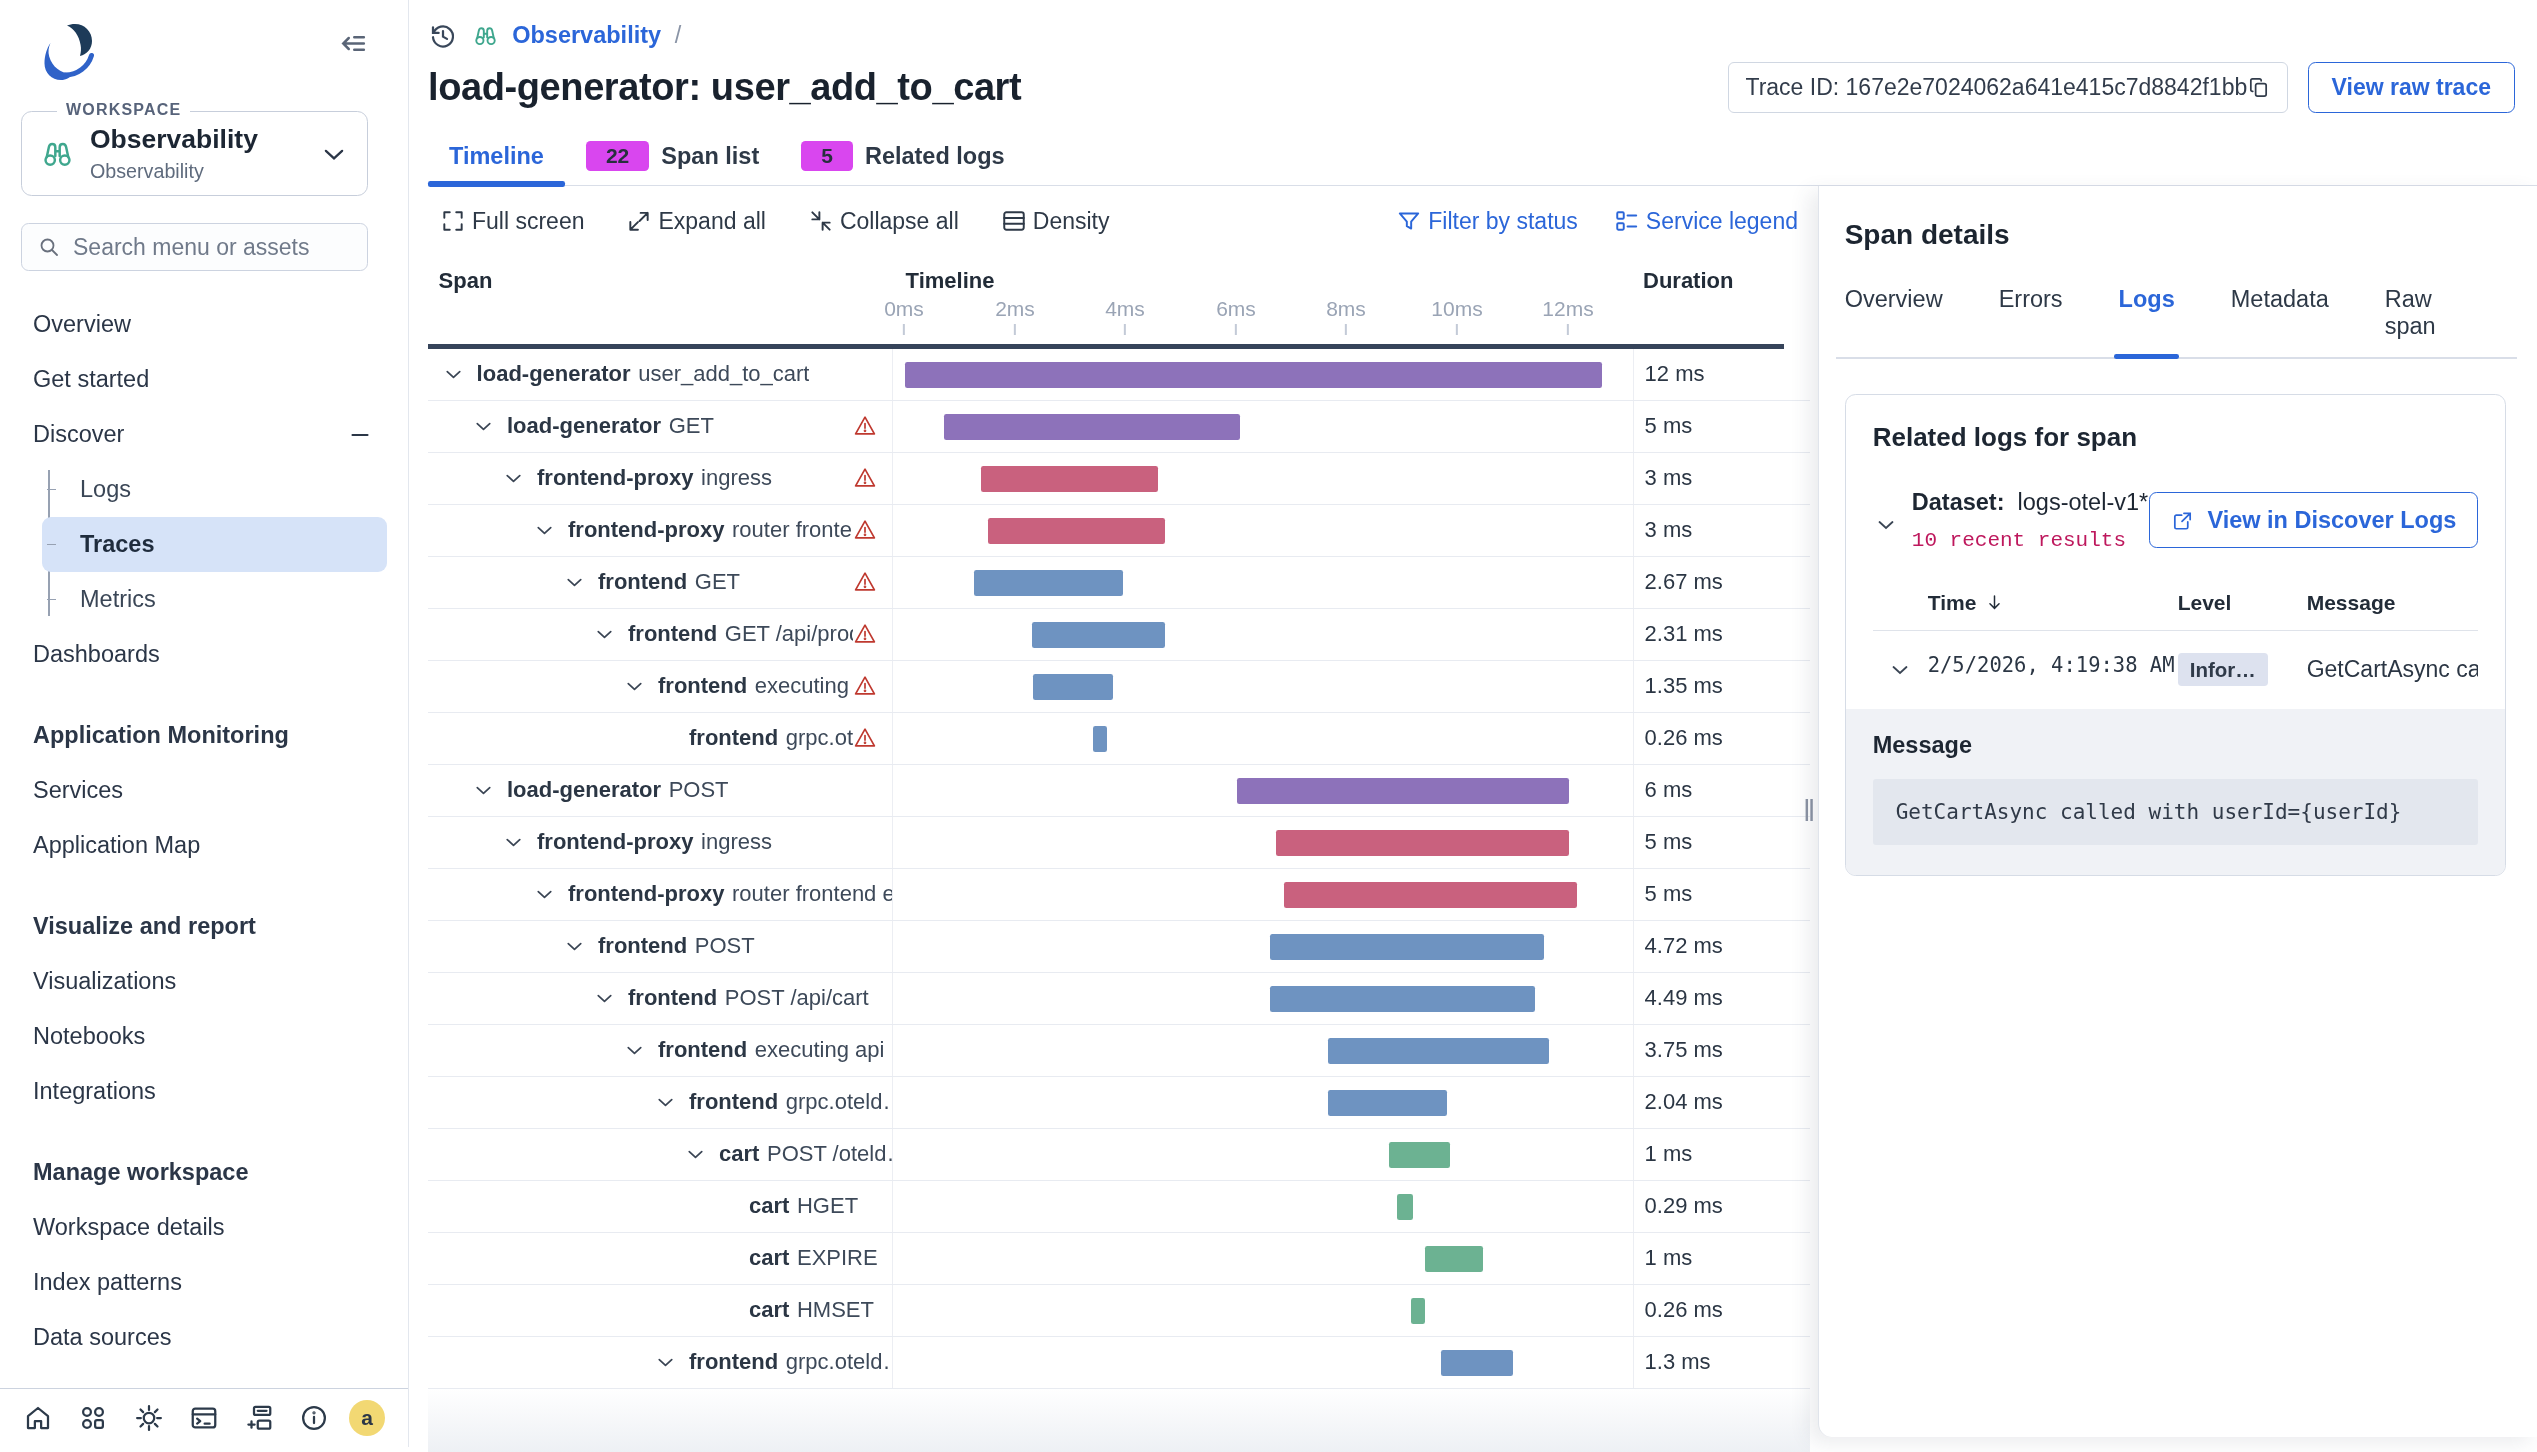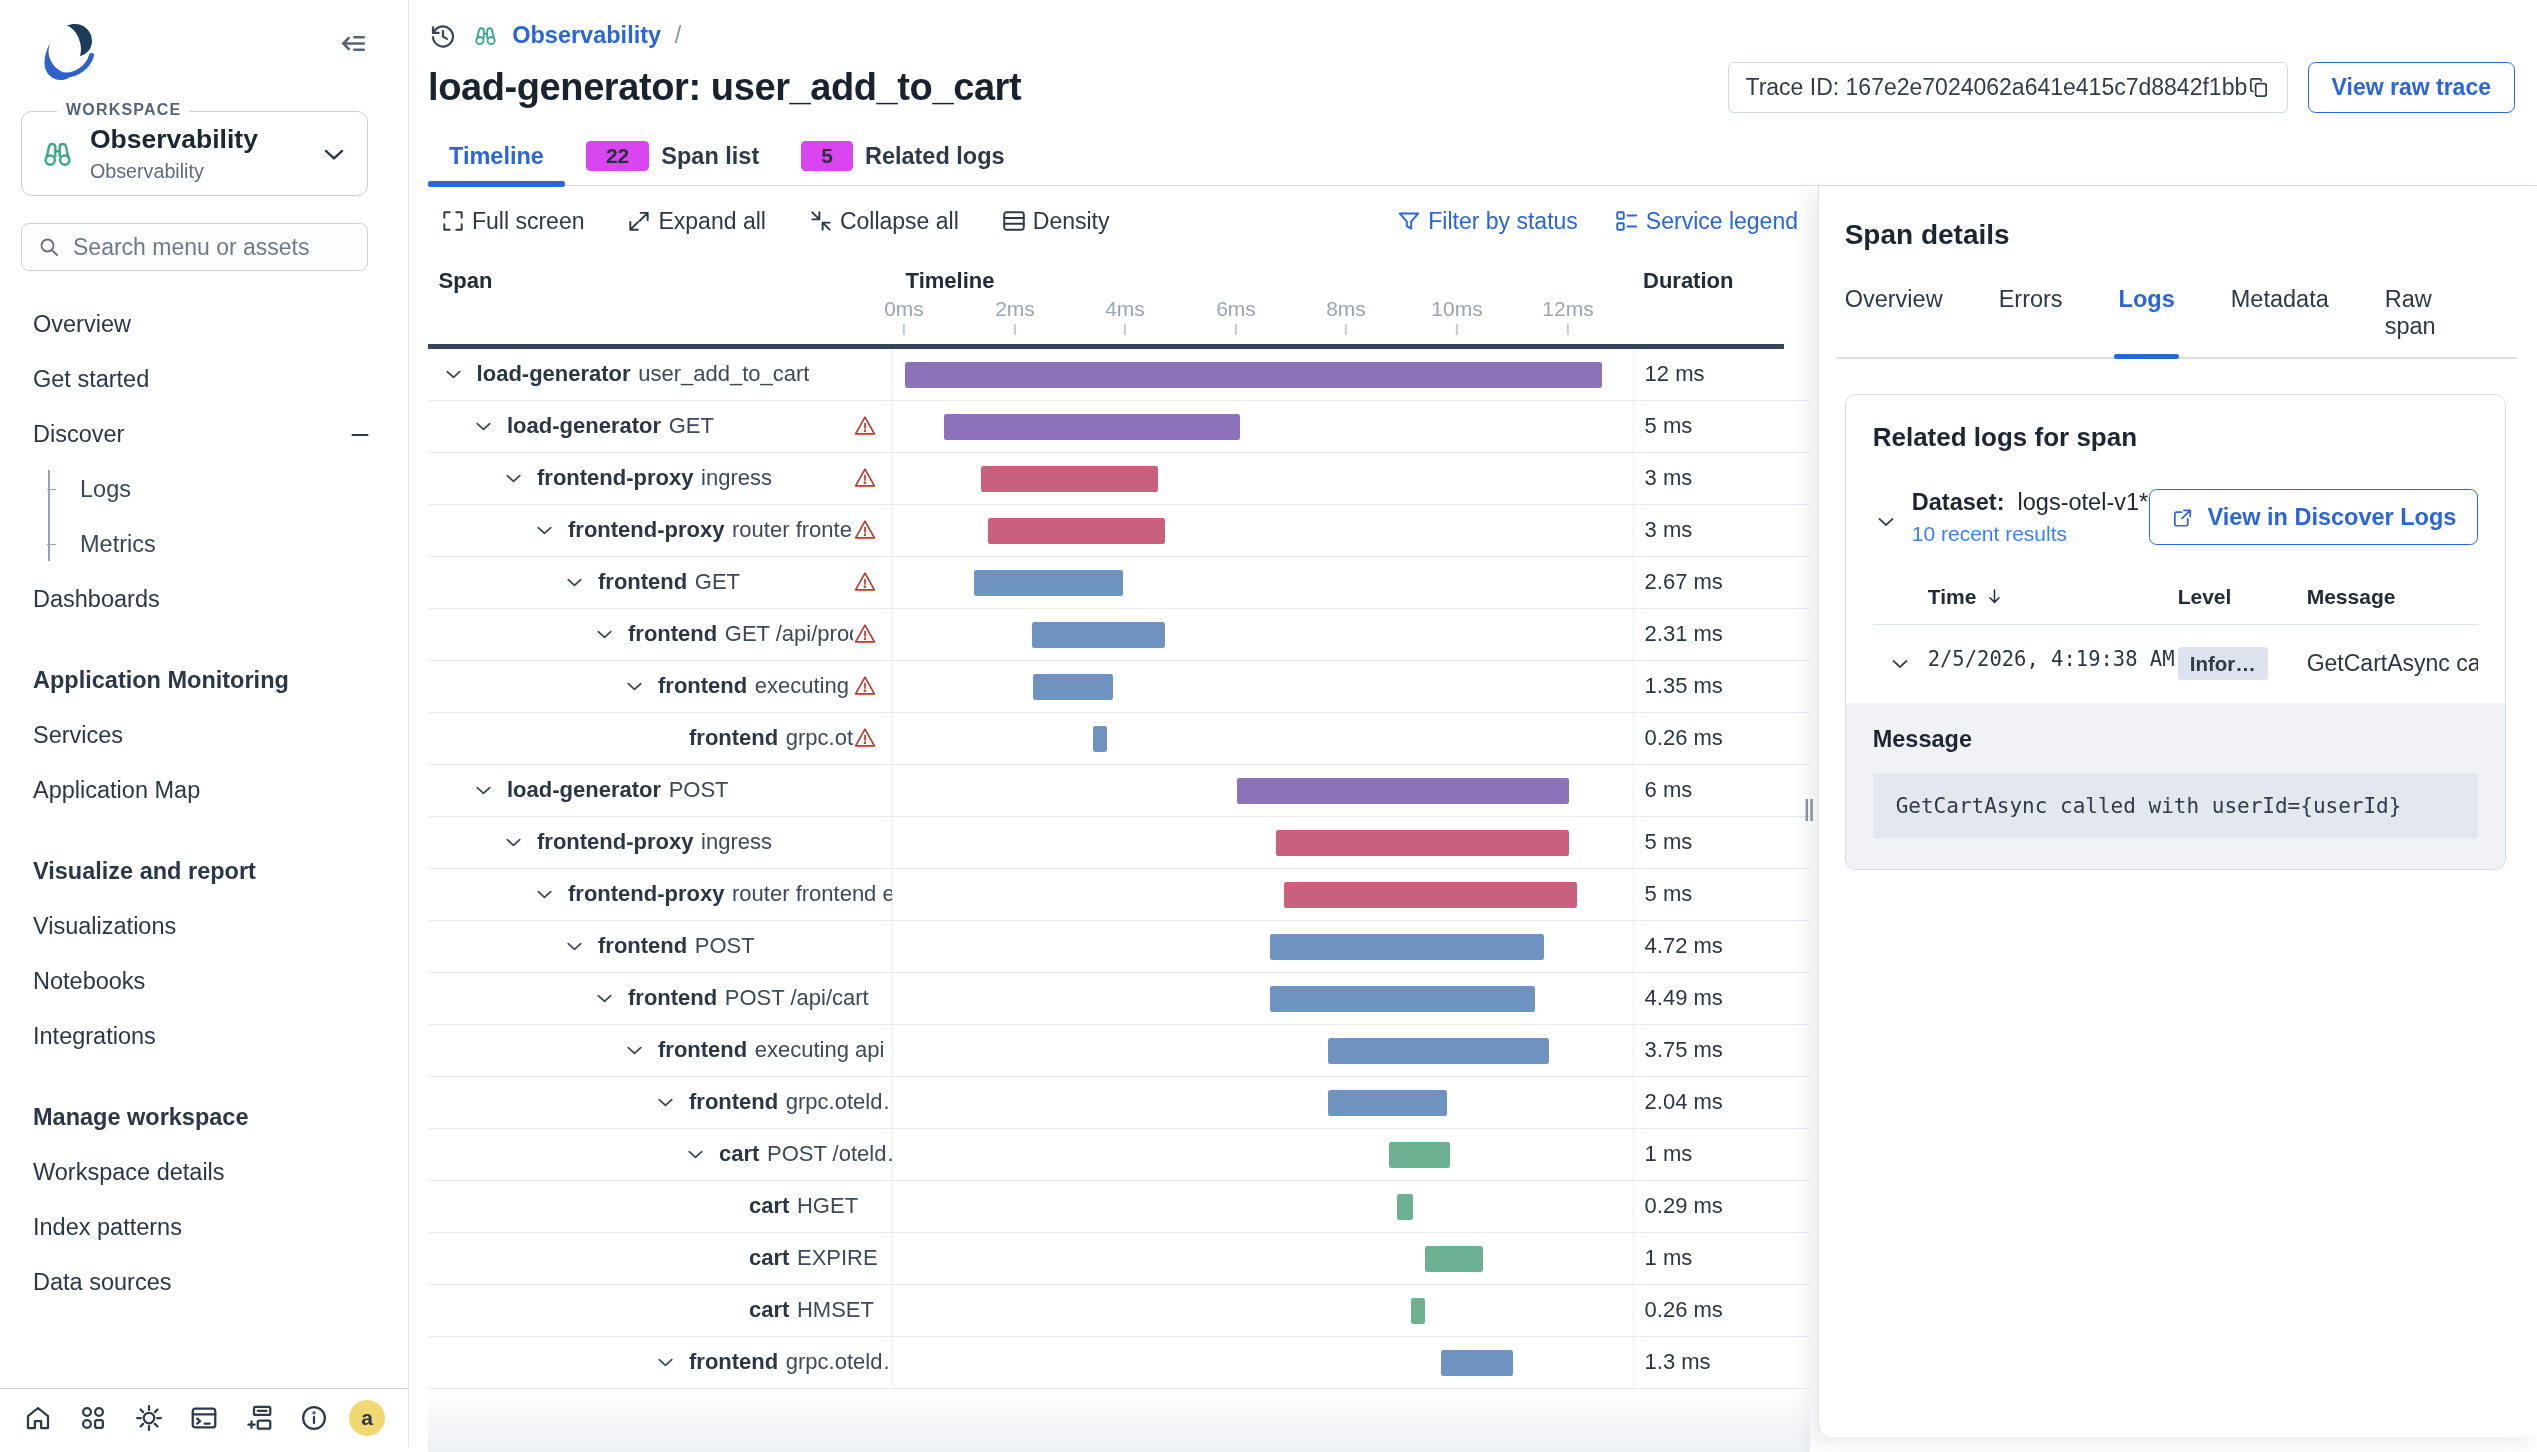--- a/index.html
+++ b/index.html
@@ -92,21 +92,21 @@
   .dtab.active { color:#2b66d9; font-weight:600; }
   .dtab.active::after { content:""; position:absolute; left:-4.5px; right:-4.5px; bottom:-2.3px; height:5.3px; background:#2b66d9; border-radius:2.3px; }
   .card { margin:35px 10.6px 0 9px; border:1.5px solid #d6dce6; border-radius:10.6px; overflow:hidden; background:#fff; }
   .card-pad { padding:27px 27px 0 27px; }
   .card h3 { font-size:26px; font-weight:700; color:#1d2632; }
   .card .sub { font-size:22px; color:#5d6878; margin-top:10.6px; }
   .dataset-row { margin-top:36px; display:flex; align-items:center; }
   .ds-chev { color:#3a4554; margin:10.6px 13.6px 0 1.5px; }
   .ds-label { font-size:23.5px; color:#1d2632; }
   .ds-label b { font-weight:700; }
-  .ds-results { font-size:21px; color:#3b82f6; margin-top:6px; }
+  .ds-results { font-size:21px; color:#be185d; margin-top:13px;font-family:Liberation Mono, monospace; }
   .discover-btn { margin-left:auto; display:flex; align-items:center; gap:13.6px; border:1.5px solid #2b66d9; border-radius:7.6px; padding:13.6px 21px; font-size:23.5px; font-weight:600; color:#2b66d9; background:#fff; cursor:pointer; white-space:nowrap; }
   .log-head { display:flex; margin-top:39px; padding-bottom:15px; font-size:21px; font-weight:700; color:#222c38; border-bottom:1.5px solid #dfe3ea; }
   .lh-chev { width:55px; flex:none; }
   .lh-time { width:250px; flex:none; display:flex; align-items:center; gap:7.6px; }
   .lh-level { width:129px; flex:none; }
   .lh-msg { flex:1; }
   .log-row { display:flex; align-items:flex-start; padding:19.7px 0 23px 0; }
   .lr-chev { width:55px; flex:none; color:#3a4554; padding-top:7.6px; cursor:pointer; }
   .lr-time { width:250px; flex:none; font-family:"DejaVu Sans Mono","Liberation Mono",monospace; font-size:20.5px; color:#2b3644; line-height:1.55; }
   .lr-level { width:129px; flex:none; padding-top:3px; }
@@ -176,20 +176,23 @@
         <span>Discover</span>
         <span class="ic trail">
           <svg viewBox="0 0 24 24" width="26" height="26" fill="none" stroke="currentColor" stroke-width="1.8" stroke-linecap="round" stroke-linejoin="round">
             <path d="M5 12h14"></path>
           </svg>
         </span>
       </div>
       <div class="nav-subgroup">
         <div class="nav-subitem">
           <span>Logs</span>
+        </div>
+        <div class="nav-subitem selected">
+          <span>Traces</span>
         </div>
         <div class="nav-subitem">
           <span>Metrics</span>
         </div>
       </div>
       <div class="nav-item">
         <span>Dashboards</span>
       </div>
       <div class="nav-section">
         <span>Application Monitoring</span>

